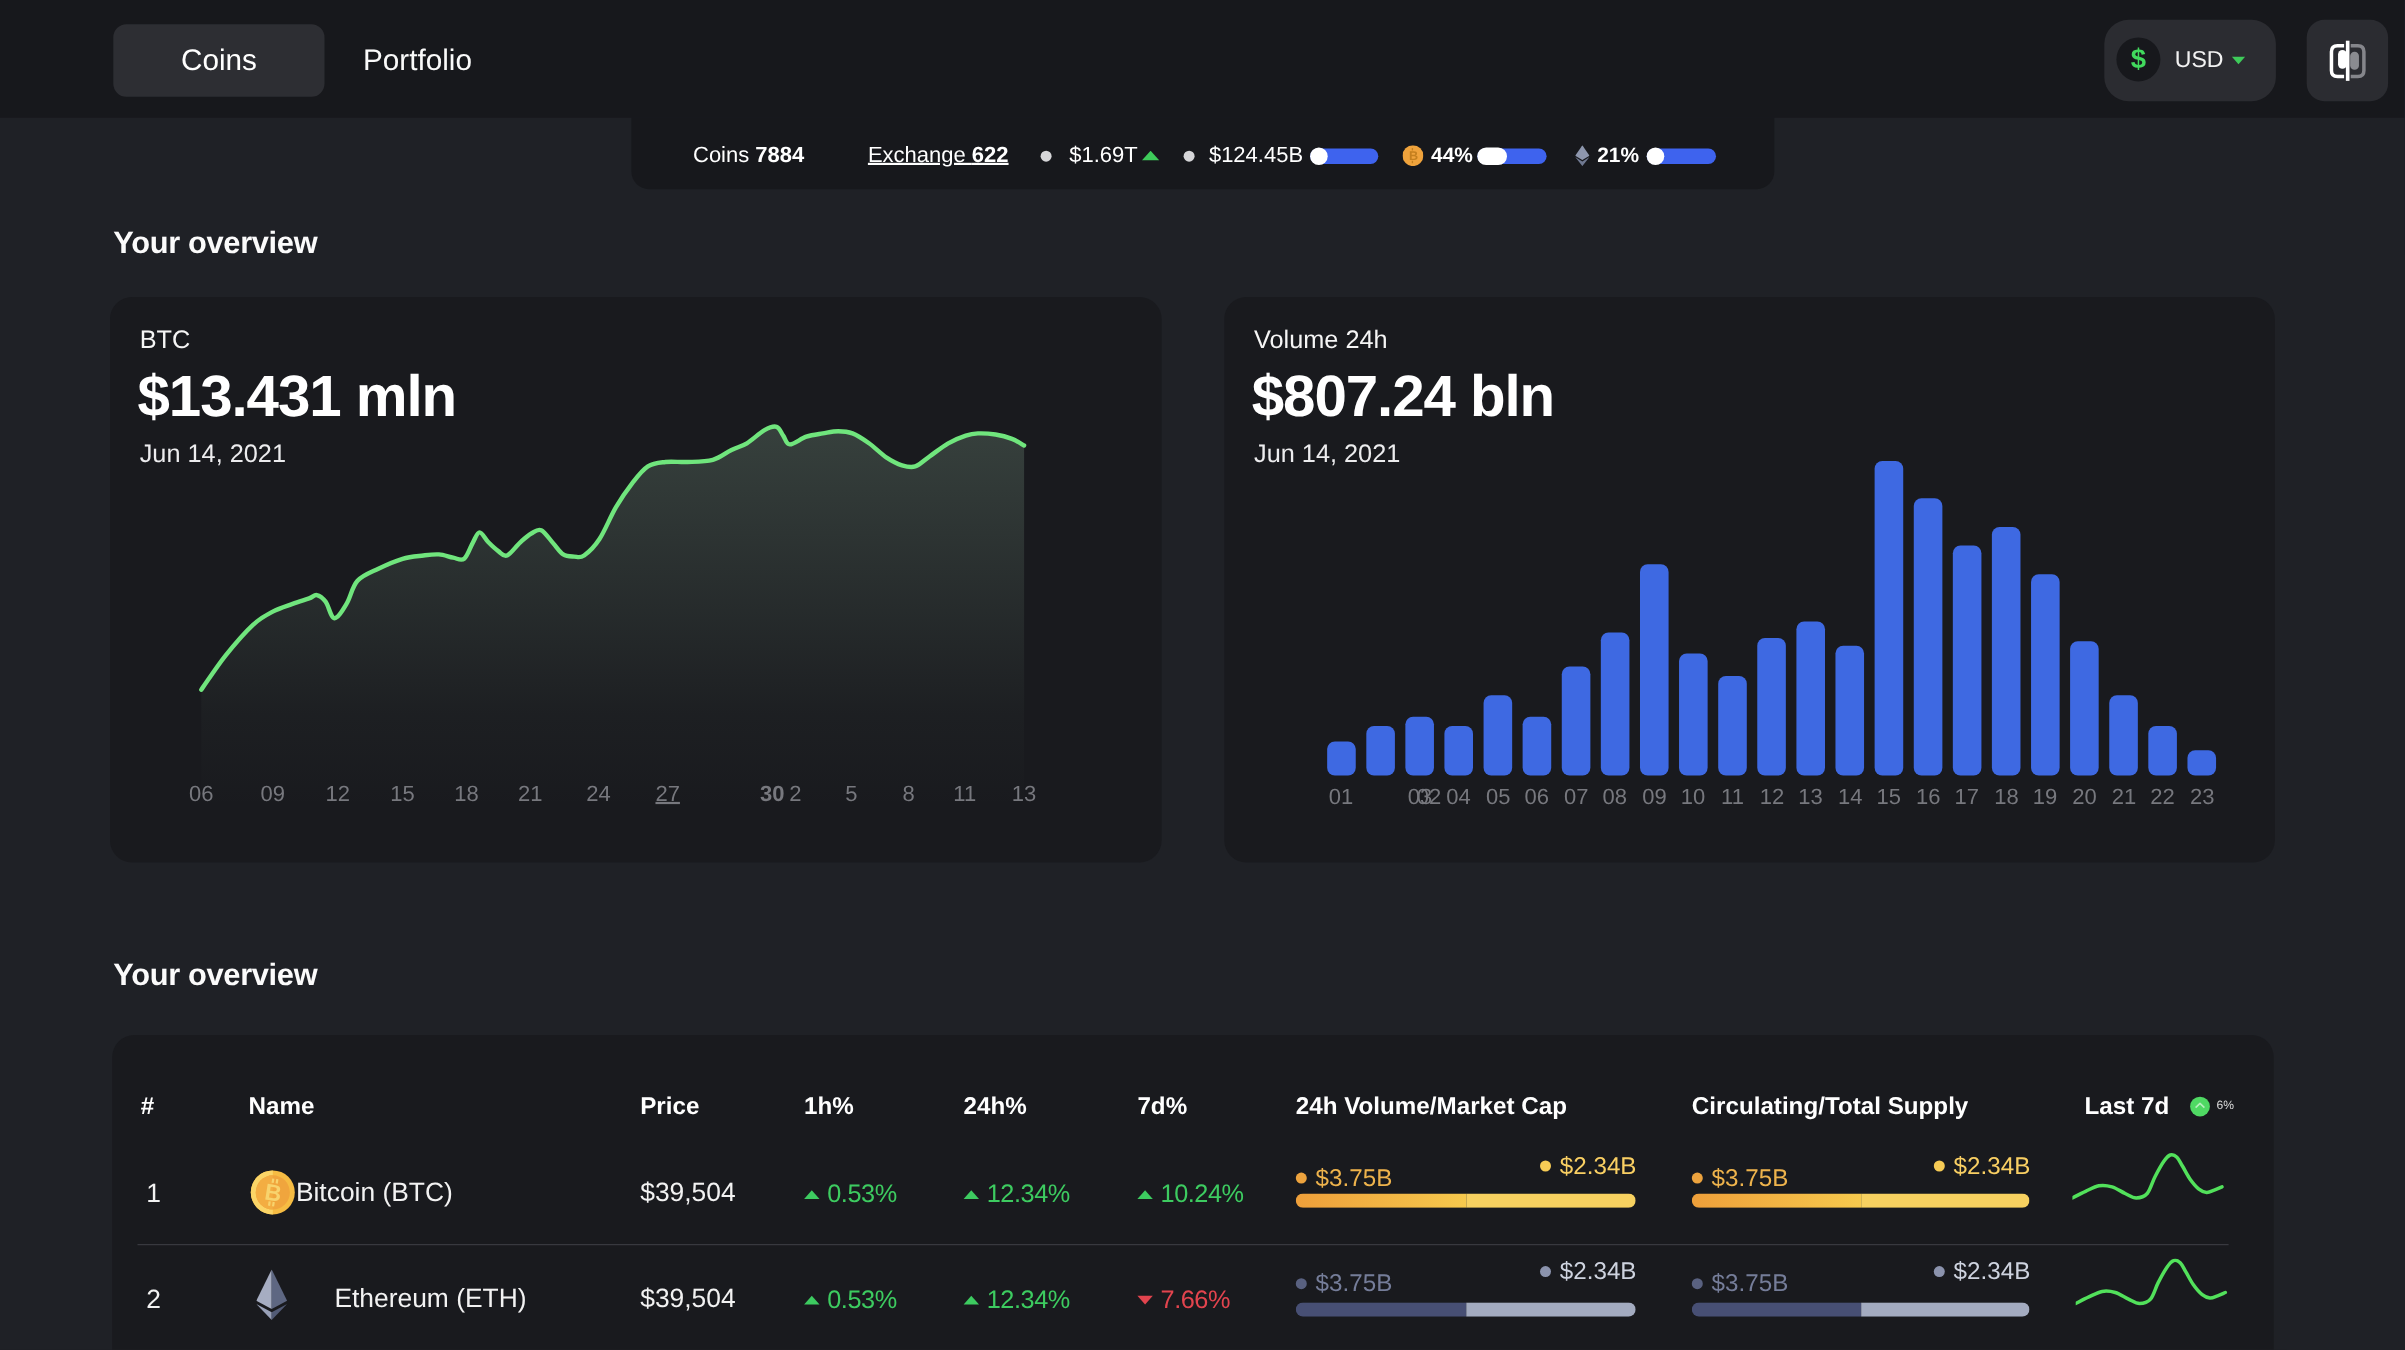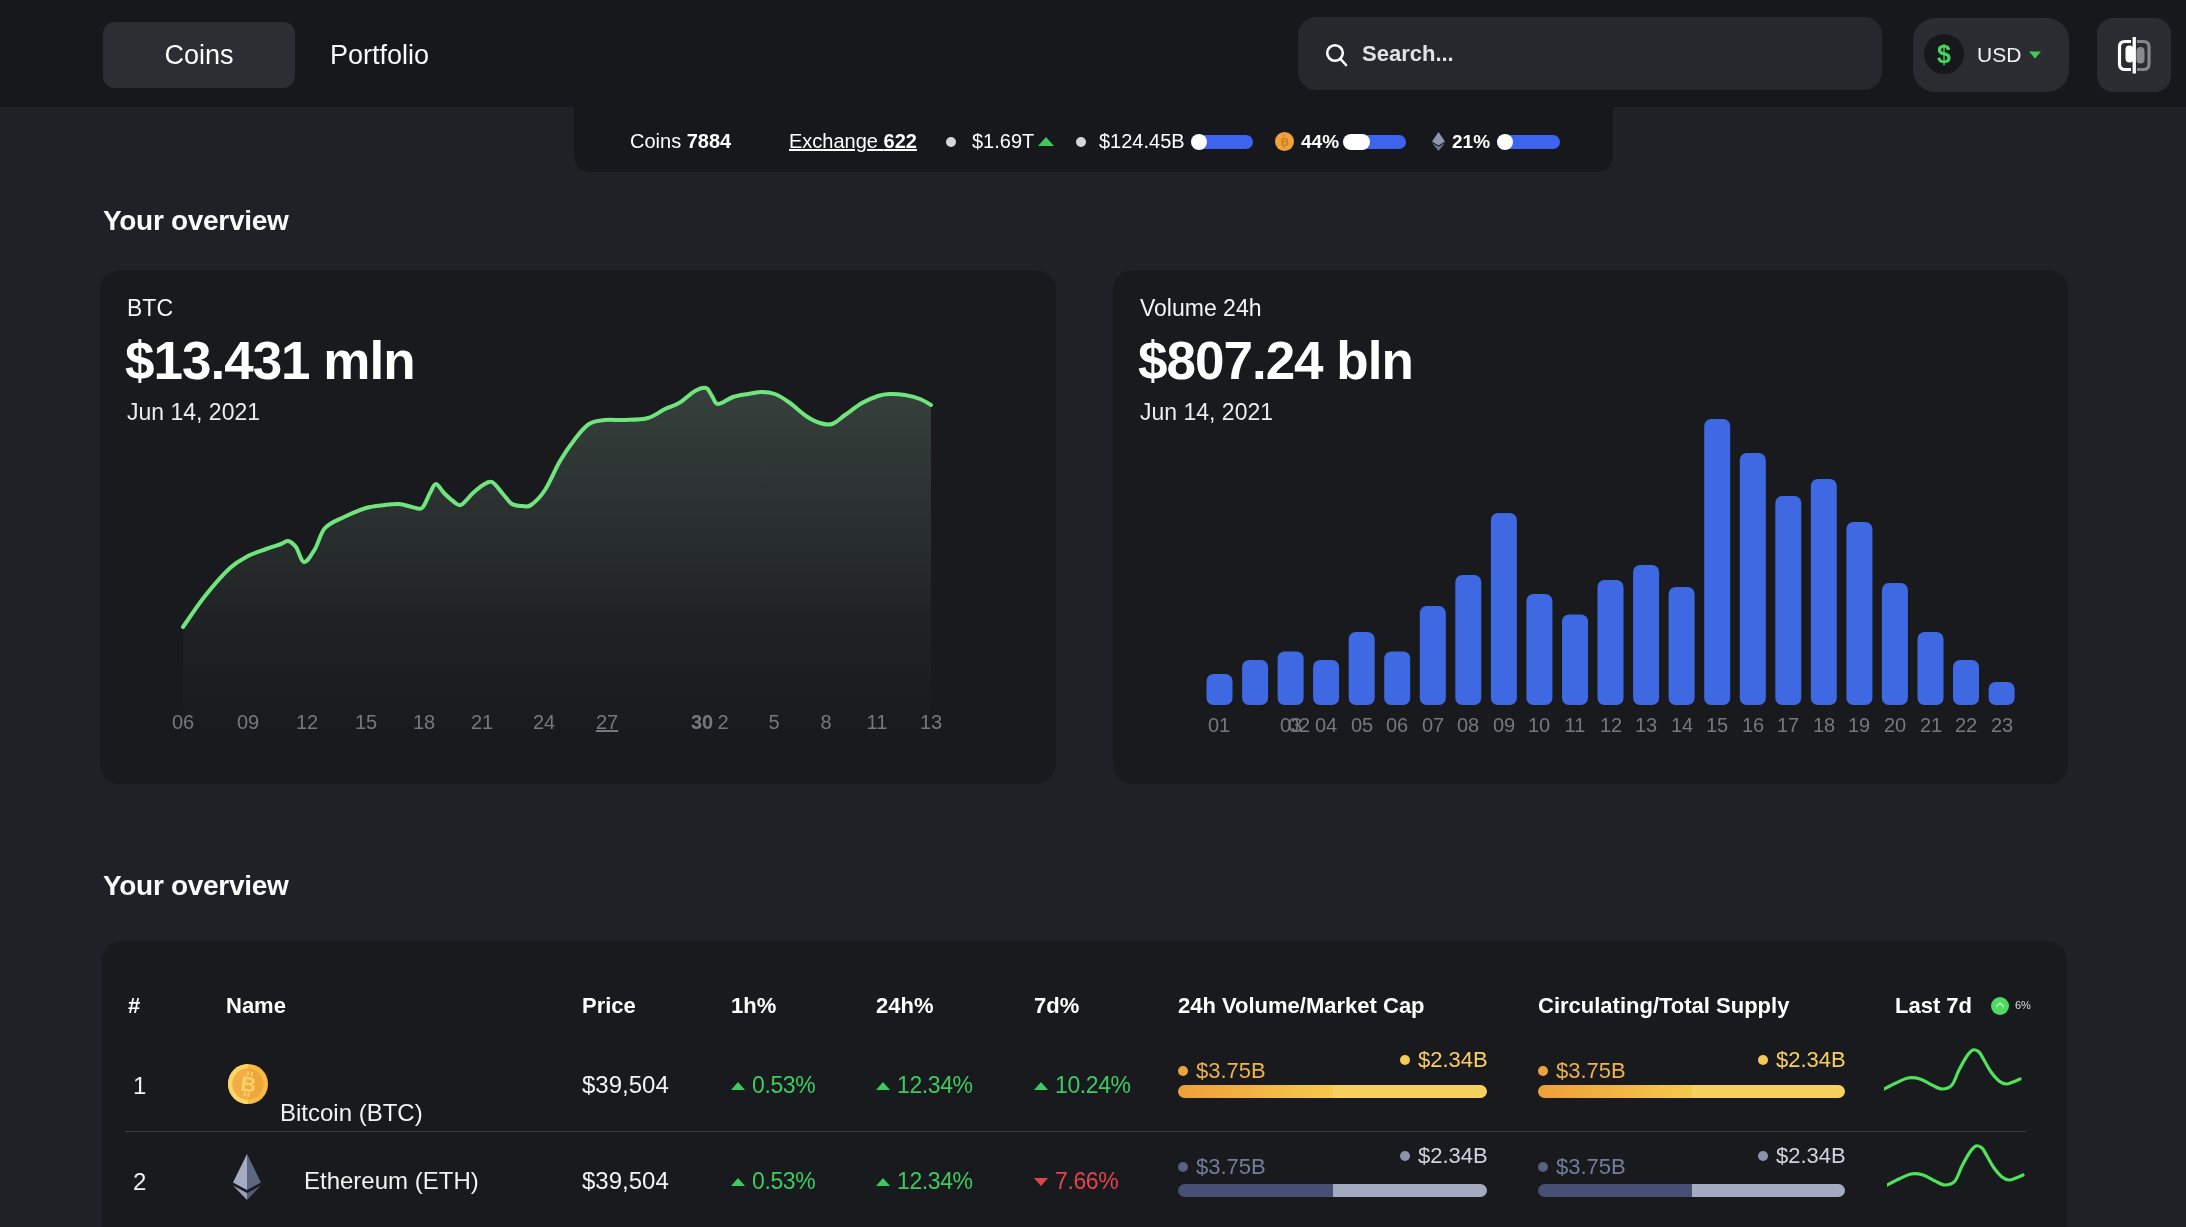--- a/index.html
+++ b/index.html
@@ -36,27 +36,20 @@
 .sep{position:absolute;left:23px;top:190px;width:1901px;height:1px;background:#3c3d43;}
 .blabel{position:absolute;font-size:22px;display:flex;align-items:center;gap:8px;}
 .bdot{width:10px;height:10px;border-radius:50%;}
 .gbar{position:absolute;height:13px;border-radius:7px;overflow:hidden;display:flex;}
 </style>
 </head>
 <body>
 <div class="header">
   <div class="coinsbtn">Coins</div>
   <div class="portfolio">Portfolio</div>
-  <div class="search">
-    <svg style="position:absolute;left:26px;top:25px" width="28" height="28" viewBox="0 0 28 28">
-        <circle cx="11" cy="11" r="7.8" fill="none" stroke="#ffffff" stroke-width="2.6"></circle>
-        <line x1="17" y1="17.5" x2="22" y2="23" stroke="#ffffff" stroke-width="2.6" stroke-linecap="round"></line>
-      </svg>
-    <div class="stext">Search...</div>
-  </div>
   <div class="usd">
     <div class="usdcirc">$</div>
     <div class="usdtext">USD<svg style="margin-left:7px" width="14" height="8" viewBox="0 0 14 8">
           <path d="M1 0.5 L7 7.5 L13 0.5 Z" fill="#3ecb5a"></path>
         </svg></div>
   </div>
   <div class="sqbtn">
     <svg width="74" height="74" viewBox="0 0 74 74" style="position:absolute;left:0;top:0;">
       <path d="M40,23.5 H46.5 Q52,23.5 52,29 V46 Q52,51.5 46.5,51.5 H40" fill="none" stroke="#85868b" stroke-width="3.2"></path>
       <rect x="39.5" y="29" width="8" height="16.5" rx="4" fill="#8a8b90"></rect>
@@ -222,21 +215,21 @@
     <circle cx="22" cy="22" r="15.5" fill="#f0a53d"></circle>
     <path d="M22,6.5 A15.5,15.5 0 0 0 22,37.5 Z" fill="#f3ad42"></path>
     <g transform="rotate(9 22 22)">
       <text x="22.5" y="29.5" font-size="21" font-weight="bold" fill="#f8d36d" text-anchor="middle" font-family="Liberation Sans">B</text>
       <rect x="19.5" y="9.5" width="2" height="4" fill="#f8d36d"></rect>
         <rect x="23.2" y="9.5" width="2" height="4" fill="#f8d36d"></rect>
       <rect x="19.5" y="30.5" width="2" height="4" fill="#f8d36d"></rect>
         <rect x="23.2" y="30.5" width="2" height="4" fill="#f8d36d"></rect>
     </g>
   </svg>
-  <div class="cell" style="left:178px;top:130px;margin-top:28px;">Bitcoin (BTC)</div>
+  <div class="cell" style="left:167px;top:130px;">Bitcoin (BTC)</div>
   <div class="cell" style="left:480px;top:130px;">$39,504</div>
   <div class="cell green" style="left:629px;top:131px;font-size:23px;"><span class="tri-up"></span>0.53%</div>
   <div class="cell green" style="left:774px;top:131px;font-size:23px;"><span class="tri-up"></span>12.34%</div>
   <div class="cell green" style="left:932px;top:131px;font-size:23px;"><span class="tri-up"></span>10.24%</div>
   <div class="blabel" style="left:1076px;top:117px;color:#eeb34c;"><span class="bdot" style="background:#eda33e;"></span>$3.75B</div>
   <div class="blabel" style="left:1298px;top:106px;color:#f9cf63;"><span class="bdot" style="background:#f6cb55;"></span>$2.34B</div>
   <div class="gbar" style="left:1076px;top:144px;width:309px;">
     <div style="width:155px;background:linear-gradient(90deg,#ee9f3a,#f6c94d);"></div>
     <div style="width:154px;background:#f7d160;"></div>
   </div>

